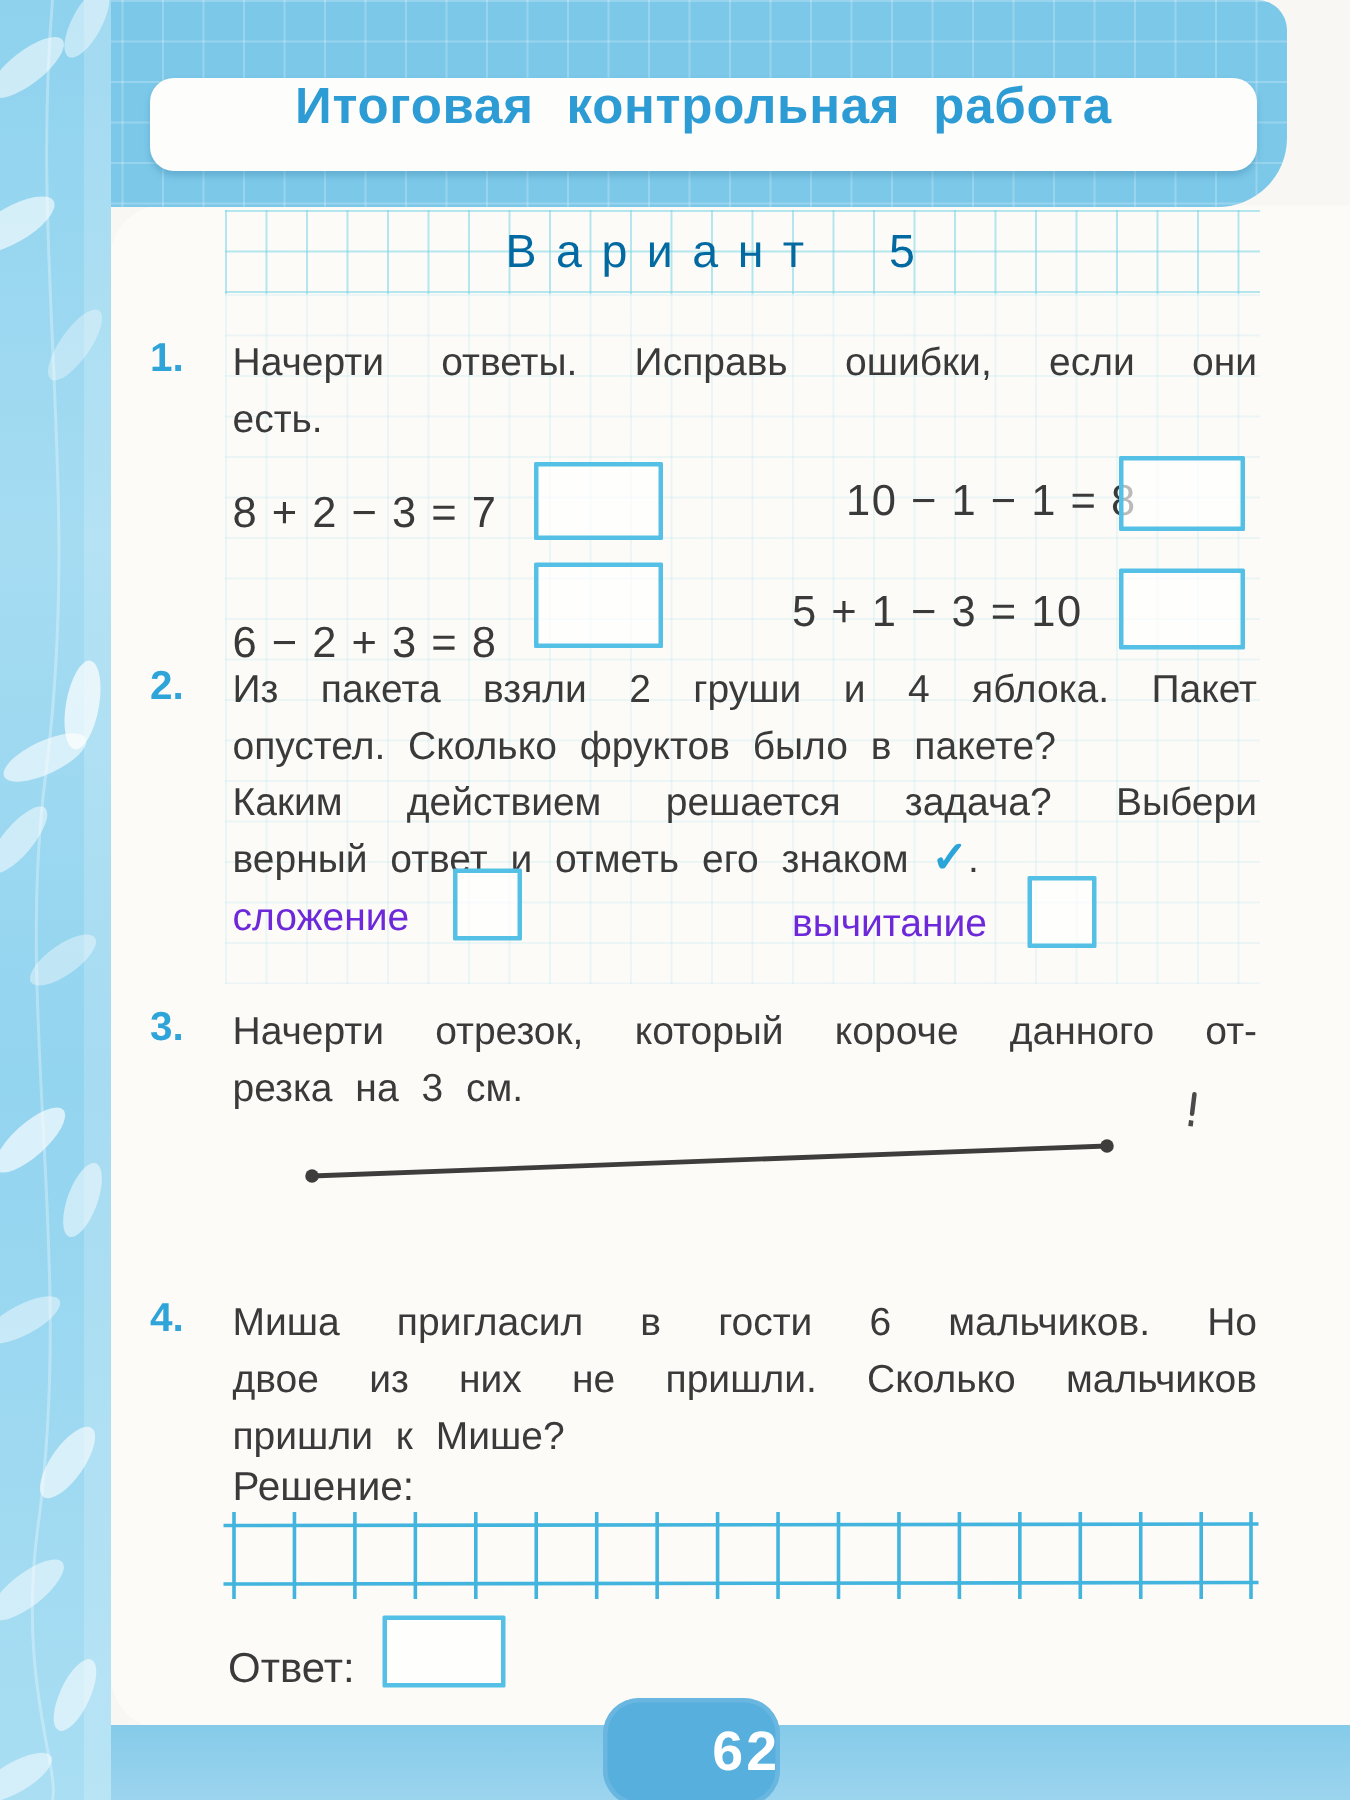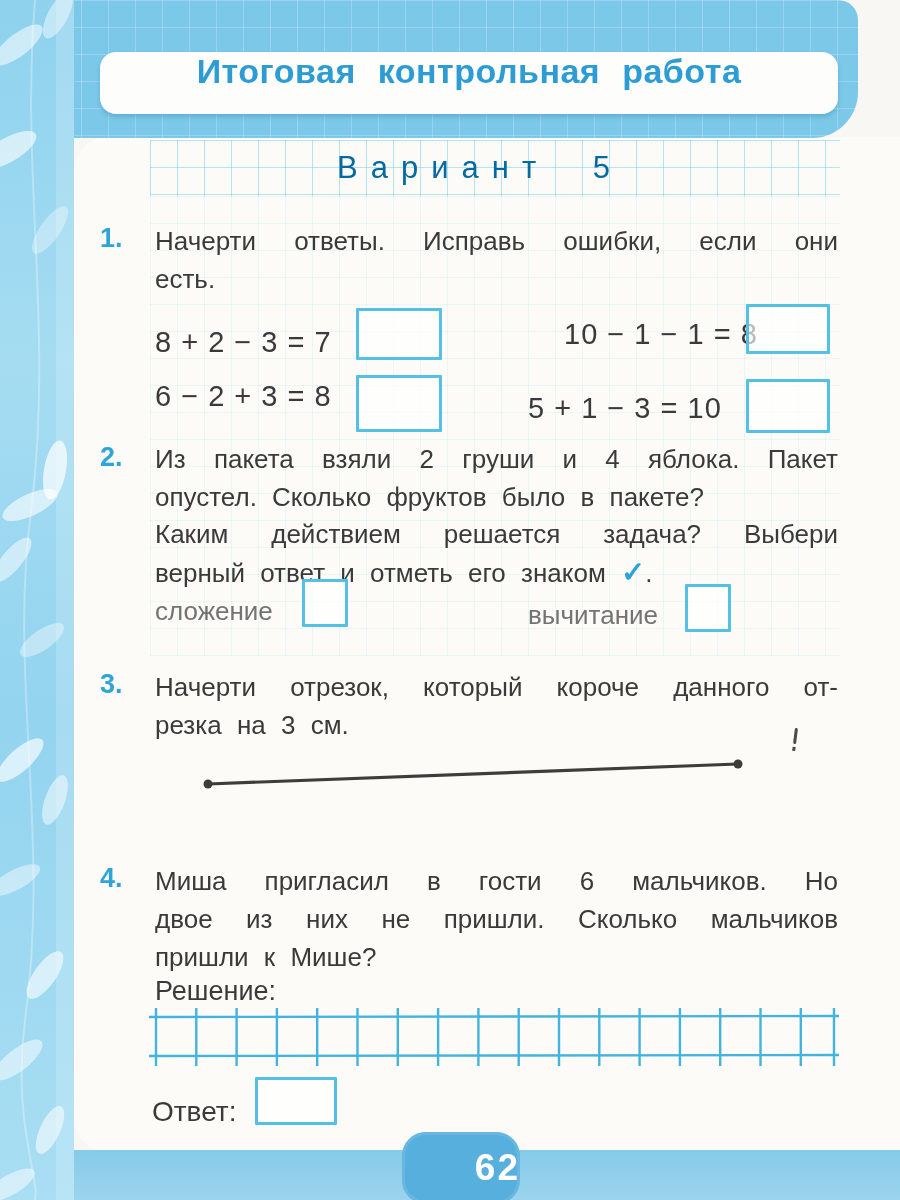--- a/index.html
+++ b/index.html
@@ -59,21 +59,21 @@
     letter-spacing:13px; word-spacing:22px; white-space:nowrap;
   }
   
   .tnum  { position:absolute; z-index:4; color:#2ea4d9; font-weight:bold; font-size:27px; }
   .ttext { position:absolute; z-index:4; width:683px; color:#3a3a3a; font-size:26px; line-height:38px; word-spacing:8px; }
   .tline { display:block; }
   .jl    { text-align:justify; text-align-last:justify; }
   .eq    { position:absolute; z-index:4; color:#3a3a3a; font-size:29px; letter-spacing:1px; white-space:nowrap; }
   .abox  { position:absolute; z-index:4; border:3px solid #54c0e6; background:rgba(255,255,255,.65); border-radius:1px; }
   .check { color:#2ba4da; font-weight:bold; font-size:29px; }
-  .optlabel { position:absolute; z-index:4; color:#737373; font-size:26px; }
+  .optlabel { position:absolute; z-index:4; color:#6d28d9; font-size:26px; }
   .small-label { position:absolute; z-index:4; color:#3a3a3a; font-size:27px; }
   .seg-svg, .sol-svg { position:absolute; z-index:4; }
   .stray-mark {
     position:absolute; z-index:4; left:794px; top:728px; width:3px; height:16px;
     background:#4a4a4a; transform:rotate(7deg); border-radius:2px;
   }
   .stray-mark:after {
     content:""; position:absolute; left:0; top:19px; width:3px; height:4px; background:#4a4a4a;
   }
   
@@ -133,21 +133,21 @@
   <div class="ttext" style="left:155px; top:222px;">
     <span class="tline jl">Начерти ответы. Исправь ошибки, если они</span>
     <span class="tline">есть.</span>
   </div>
 
   <div class="eq" style="left:155px; top:326px;">8 + 2 − 3 = 7</div>
   <div class="abox" style="left:356px; top:308px; width:80px; height:46px;"></div>
   <div class="eq" style="left:528px; top:318px;padding-left:36px;">10 − 1 − 1 = 8</div>
   <div class="abox" style="left:746px; top:304px; width:78px; height:44px;"></div>
 
-  <div class="eq" style="left:155px; top:380px;">6 − 2 + 3 = 8</div>
+  <div class="eq" style="left:155px; top:413px;">6 − 2 + 3 = 8</div>
   <div class="abox" style="left:356px; top:375px; width:80px; height:51px;"></div>
   <div class="eq" style="left:528px; top:392px;">5 + 1 − 3 = 10</div>
   <div class="abox" style="left:746px; top:379px; width:78px; height:48px;"></div>
 
   <div class="tnum" style="left:100px; top:442px;">2.</div>
   <div class="ttext" style="left:155px; top:441px; line-height:37.5px;">
     <span class="tline jl">Из пакета взяли 2 груши и 4 яблока. Пакет</span>
     <span class="tline">опустел. Сколько фруктов было в пакете?</span>
     <span class="tline jl">Каким действием решается задача? Выбери</span>
     <span class="tline"><span>верный ответ и отметь его знаком</span> <span class="check">✓</span><span>.</span></span>

